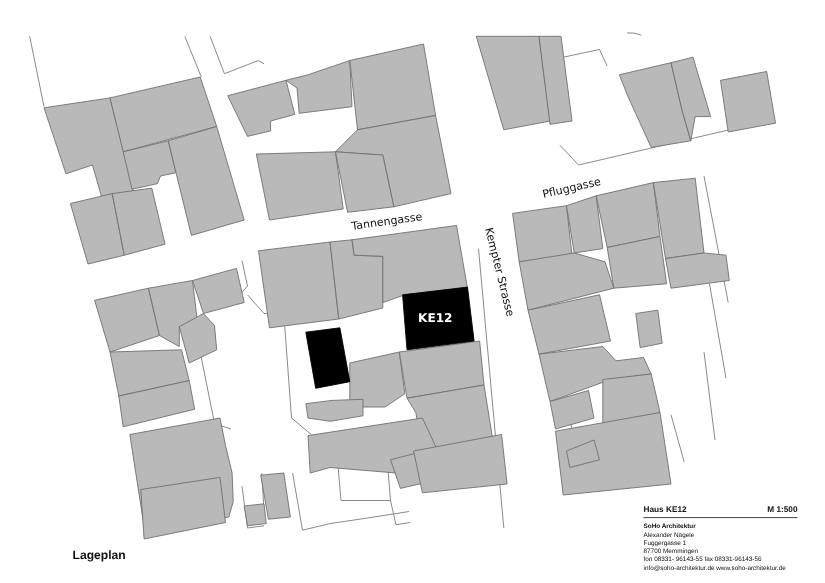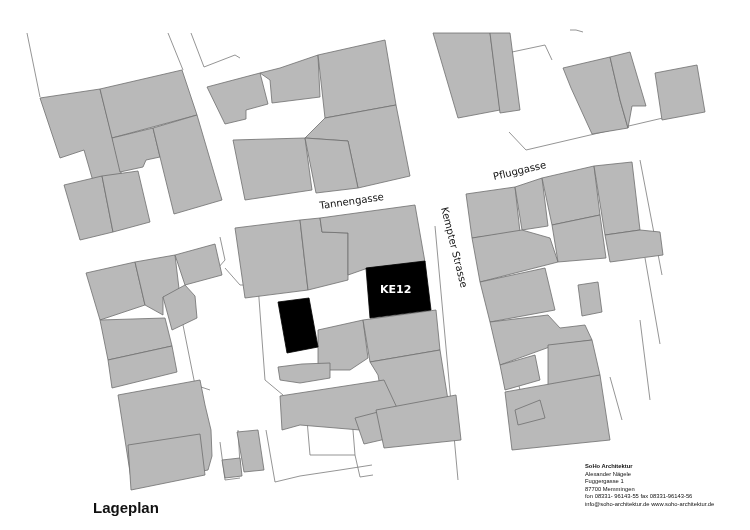--- a/index.html
+++ b/index.html
@@ -10,22 +10,22 @@
   .own { fill: #000000; stroke: #000000; stroke-width: 0.8; }
   .lot { fill: none; stroke: #7a7a7a; stroke-width: 0.8; }
   .street-label { font-family: "DejaVu Sans", sans-serif; font-size: 10px; fill: #111; }
   .ke-label { font-family: "DejaVu Sans", sans-serif; font-size: 11px; fill: #ffffff; font-weight: bold; }
   .title-block { position: absolute; left: 585px; top: 458px; width: 140px;
                  font-family: "Liberation Sans", sans-serif; color: #111; }
   .tb-head { display: flex; justify-content: space-between; font-size: 7.5px; font-weight: bold;
              padding-bottom: 3px; border-bottom: 1px solid #555; }
   .tb-lines { margin-top: 5px; font-size: 5.8px; line-height: 7.6px; white-space: nowrap; }
   .tb-lines .firm { font-weight: bold; }
-  .lageplan { position: absolute; left: 93px; top: 499px; font-family: "Liberation Sans", sans-serif;
-              font-weight: bold; font-size: 15px; color: #111; }
+  .lageplan { position: absolute; left: 66px; top: 499px; font-family: "Liberation Sans", sans-serif;
+              font-weight: bold; font-size: 11px; color: #111; }
 </style>
 </head>
 <body>
 
 <svg id="map" viewBox="0 0 750 530" xmlns="http://www.w3.org/2000/svg">
 
   <g>
     <polyline class="lot" points="27,33 40,97"></polyline>
     <polyline class="lot" points="168,33 183,70"></polyline>
     <polyline class="lot" points="191,33 204,67 235,55 240,58"></polyline>
@@ -119,20 +119,24 @@
   <text class="ke-label" x="380" y="293">KE12</text>
 
   <text class="street-label" x="320" y="209" transform="rotate(-8 320 209)">Tannengasse</text>
   <text class="street-label" x="441" y="208" transform="rotate(76 441 208)">Kempter Strasse</text>
   <text class="street-label" x="494" y="180" transform="rotate(-13 494 180)">Pfluggasse</text>
 </svg>
 
 <div class="lageplan">Lageplan</div>
 
 <div class="title-block">
+  <div class="tb-head">
+    <span>Haus KE12</span>
+    <span>M 1:500</span>
+  </div>
   <div class="tb-lines">
     <div class="firm">SoHo Architektur</div>
     <div>Alexander Nägele</div>
     <div>Fuggergasse 1</div>
     <div>87700 Memmingen</div>
     <div>fon 08331- 96143-55  fax 08331-96143-56</div>
     <div>info@soho-architektur.de   www.soho-architektur.de</div>
   </div>
 </div>
 

